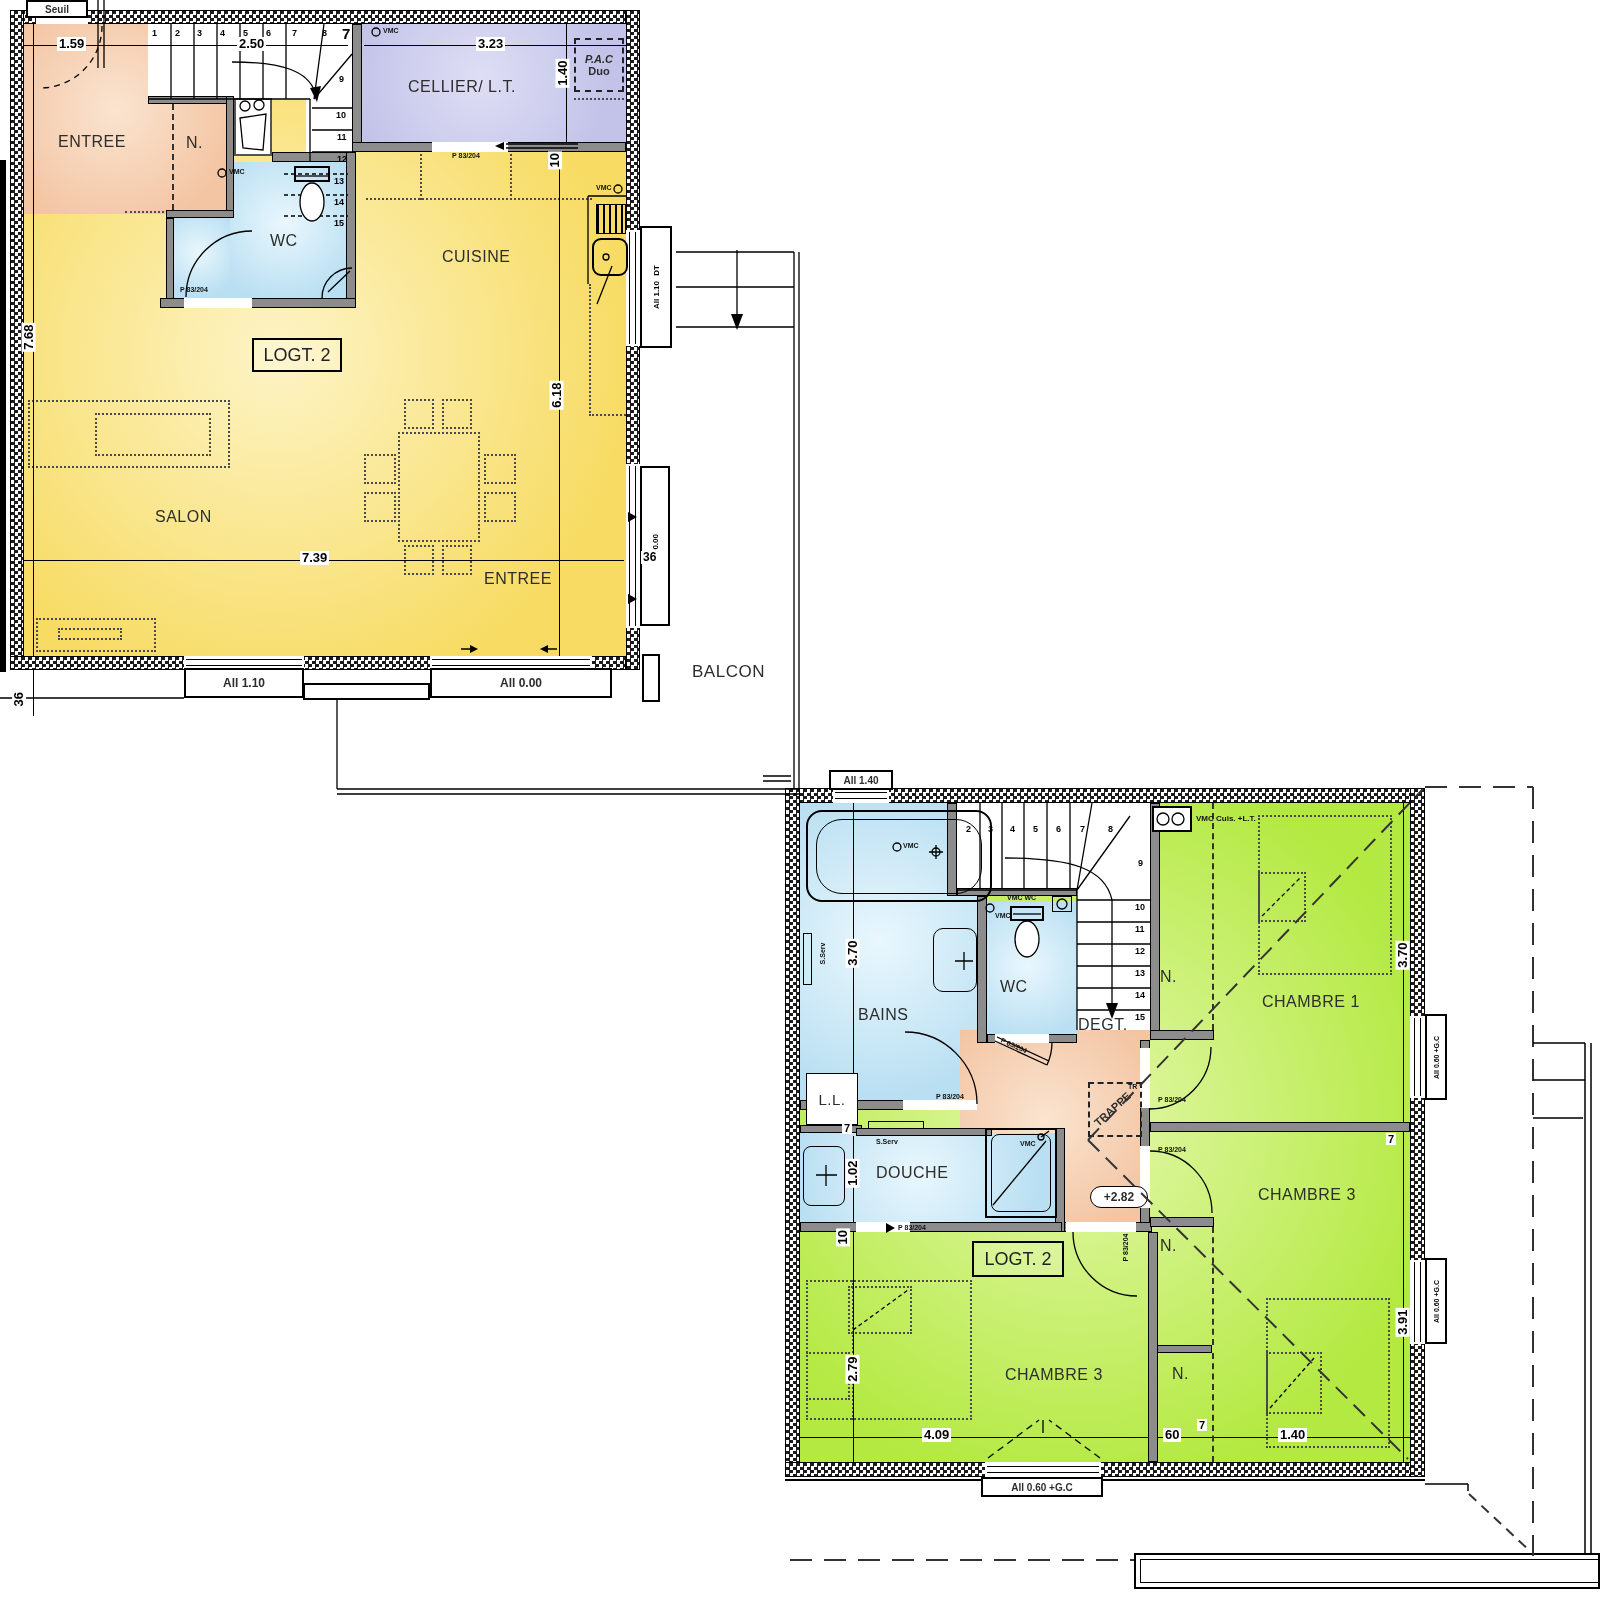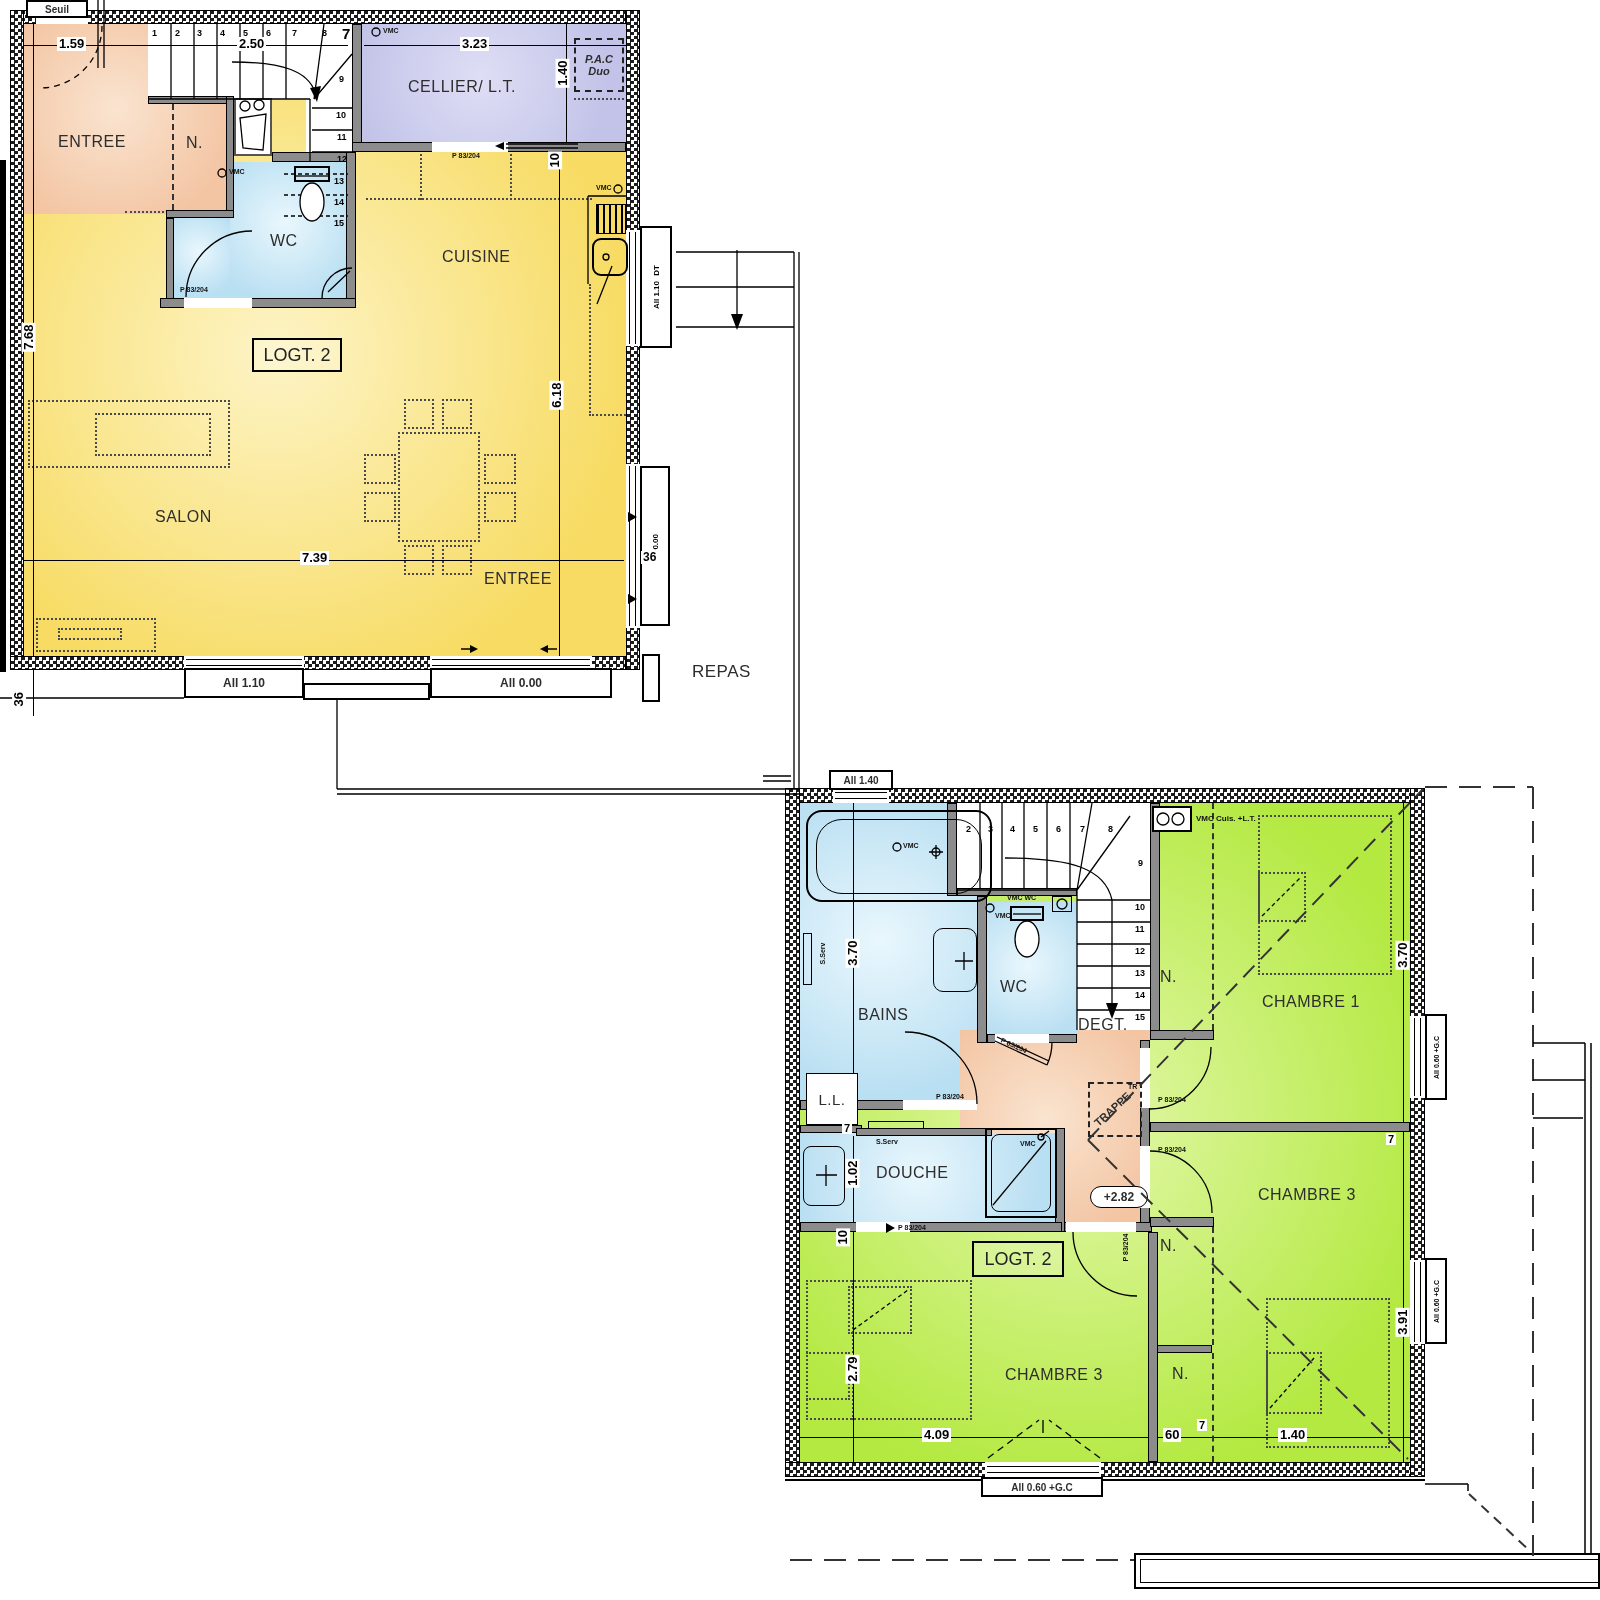--- a/index.html
+++ b/index.html
@@ -201,21 +201,21 @@
     <div class="win" style="position:absolute;left:640px;top:226px;width:32px;height:122px;flex-direction:column;gap:6px">
       <span class="wv">DT</span>
       <span class="wv">All 1.10</span>
     </div>
     <div class="win" style="position:absolute;left:640px;top:466px;width:30px;height:160px">
       <span class="wv">A 0.00</span>
     </div>
     <div class="win" style="position:absolute;left:303px;top:683px;width:127px;height:17px"></div>
     <div class="dashbox" style="left:574px;top:38px;width:50px;height:54px;display:flex;flex-direction:column;align-items:center;justify-content:center">
       <span class="lbl" style="position:static;font-size:11px;font-style:italic;font-weight:bold">P.A.C</span>
-      <span class="lbl" style="position:static;font-size:11px;font-style:italic;font-weight:bold">Duo</span>
+      <span class="lbl" style="position:static;font-size:11px;font-weight:bold">Duo</span>
     </div>
     <div class="dotl" style="left:574px;top:98px;width:50px"></div>
 
     <div class="win" style="position:absolute;left:829px;top:770px;width:64px;height:20px">
       <span class="lbl" style="position:static;font-size:10px;font-weight:bold">All 1.40</span>
     </div>
     <div class="win" style="position:absolute;left:1425px;top:1014px;width:22px;height:86px">
       <span class="wv" style="font-size:7px">All 0.60 +G.C</span>
     </div>
     <div class="win" style="position:absolute;left:1425px;top:1258px;width:22px;height:86px">
@@ -338,29 +338,29 @@
 
   <div class="grp">
 
     <span class="lbl room" style="left:58px;top:133px">ENTREE</span>
     <span class="lbl room" style="left:186px;top:134px">N.</span>
     <span class="lbl room" style="left:270px;top:232px">WC</span>
     <span class="lbl room" style="left:408px;top:78px">CELLIER/ L.T.</span>
     <span class="lbl room" style="left:442px;top:248px">CUISINE</span>
     <span class="lbl room" style="left:155px;top:508px">SALON</span>
     <span class="lbl room" style="left:484px;top:570px">ENTREE</span>
-    <span class="lbl room" style="left:692px;top:662px;font-size:17px">REPAS</span>
+    <span class="lbl room" style="left:692px;top:662px;font-size:17px">BALCON</span>
     <div class="titlebox" style="left:252px;top:338px;width:86px;height:30px">
       <span>LOGT. 2</span>
     </div>
 
     <span class="dim" style="left:57px;top:37px">1.59</span>
     <span class="dim" style="left:237px;top:37px">2.50</span>
     <span class="dim" style="left:340px;top:26px;font-size:15px">7</span>
-    <span class="dim" style="left:460px;top:37px">3.23</span>
+    <span class="dim" style="left:476px;top:37px">3.23</span>
     <span class="dim vd" style="left:548px;top:66px">1.40</span>
     <span class="dim vd" style="left:14px;top:330px">7.68</span>
     <span class="dim vd" style="left:546px;top:153px">10</span>
     <span class="dim vd" style="left:542px;top:388px">6.18</span>
     <span class="dim" style="left:300px;top:551px">7.39</span>
     <span class="dim vd" style="left:10px;top:692px">36</span>
     <span class="dim" style="left:641px;top:551px;font-size:12px">36</span>
 
     <span class="num" style="left:152px;top:28px">1</span>
     <span class="num" style="left:175px;top:28px">2</span>

